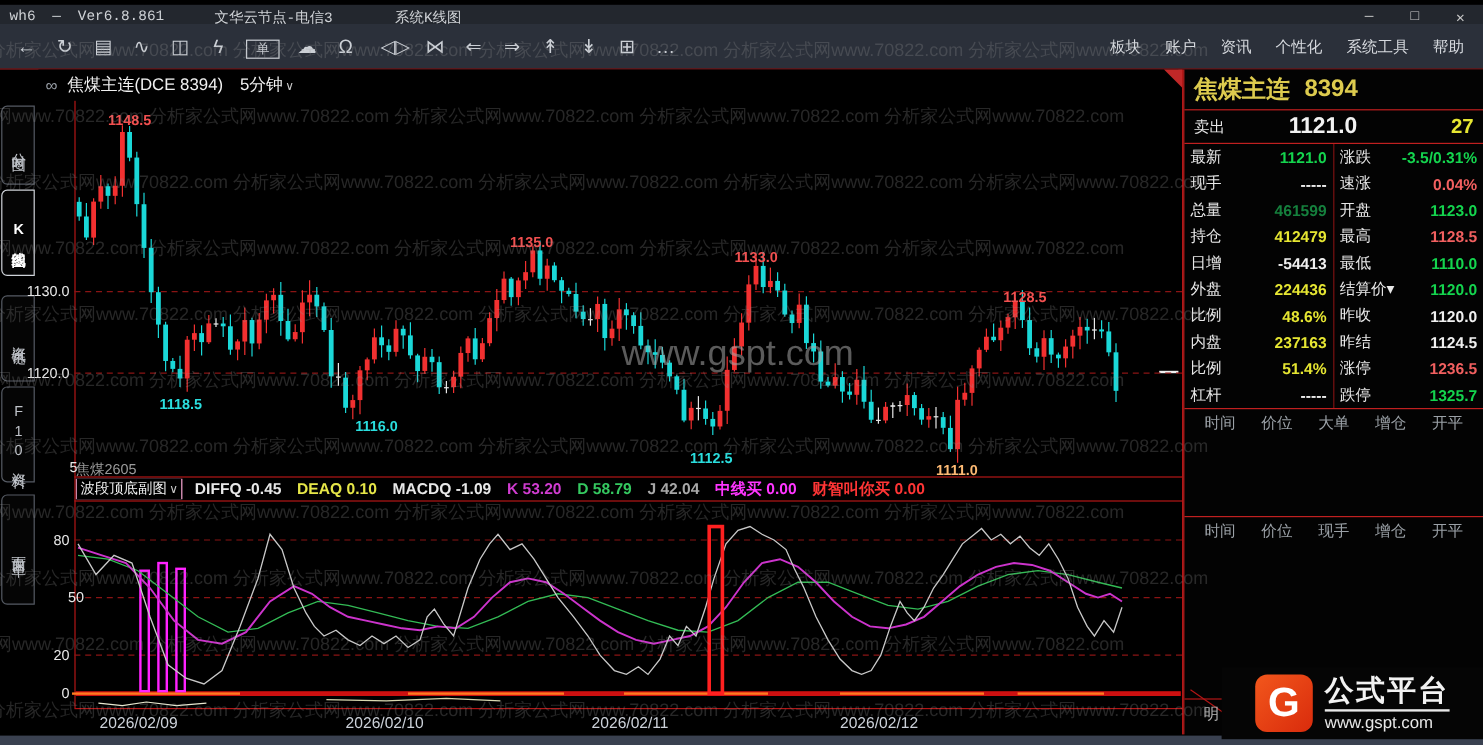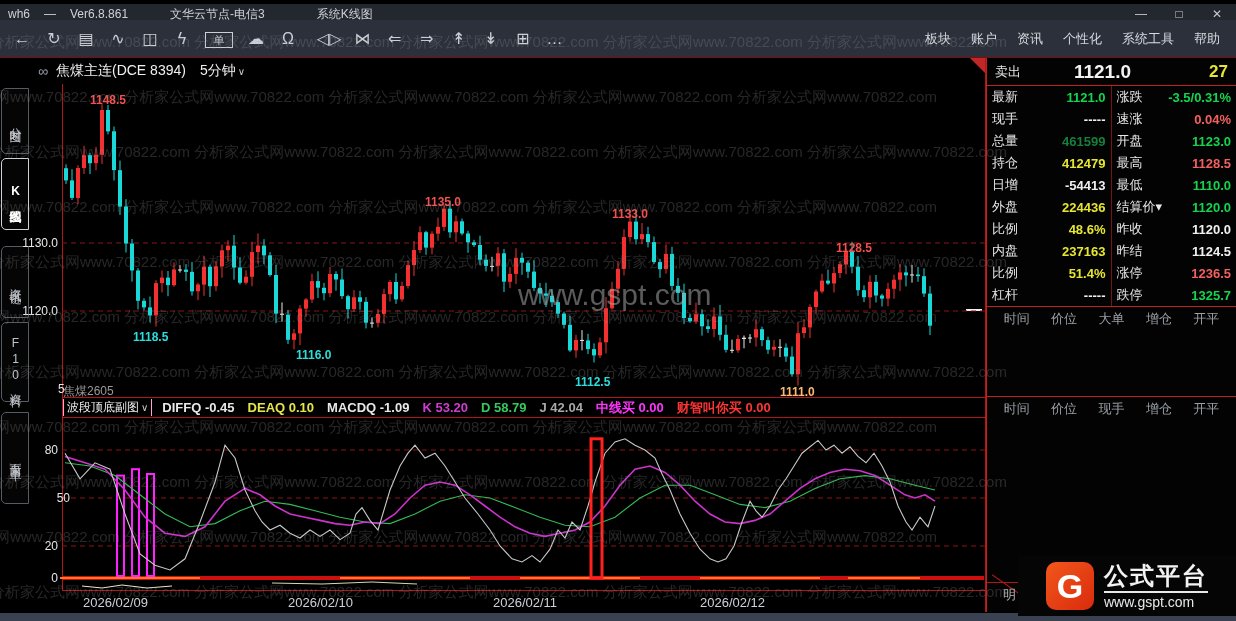--- a/index.html
+++ b/index.html
@@ -1,20 +1,20 @@
 <!DOCTYPE html>
 <html><head>
 <meta charset="utf-8">
 <style>
   html,body{margin:0;padding:0;background:#000;}
   #app{position:relative;width:1236px;height:621px;background:#000;overflow:hidden;
        font-family:"Liberation Sans","DejaVu Sans",sans-serif;color:#e8e8e8;}
   
   #titlebar{position:absolute;left:0;top:4px;width:1236px;height:20px;background:#23272e;
-            display:flex;align-items:center;font-size:12px;color:#cfd2d6;}
+            display:flex;align-items:center;font-size:12px;color:#cfd2d6;font-family:Liberation Mono, monospace;}
   #titlebar .tseg{margin-left:14px;white-space:nowrap;}
   #win-controls{margin-left:auto;display:flex;}
   #win-controls span{width:38px;text-align:center;color:#c8c8c8;font-size:12px;cursor:default;}
   
   #toolbar{position:absolute;left:0;top:20px;width:1236px;height:37px;background:#2b303a;
            display:flex;align-items:center;border-bottom:1px solid #7a0d0d;}
   .tb-icon{display:inline-block;min-width:22px;text-align:center;margin:0 5px;font-size:16px;color:#ccd0d6;}
   .tb-boxed{border:1px solid #ccd0d6;font-size:11px;line-height:14px;padding:0 2px;margin:0 7px;}
   .tb-period{display:inline-block;min-width:20px;text-align:center;margin:0 6px;font-size:15px;color:#ccd0d6;}
   #tb-menus{margin-left:auto;display:flex;}
@@ -451,20 +451,24 @@
   <span id="contract-label">焦煤2605</span>
 
   <div id="ind-header">
     <span id="ind-name">
       <span>波段顶底副图</span><span class="caret">∨</span>
     </span>
     <span id="ind-values"><span class="ind-val" style="color:#e8e8e8;">DIFFQ -0.45</span><span class="ind-val" style="color:#e6e648;">DEAQ 0.10</span><span class="ind-val" style="color:#e8e8e8;">MACDQ -1.09</span><span class="ind-val" style="color:#d03cd0;">K 53.20</span><span class="ind-val" style="color:#35c960;">D 58.79</span><span class="ind-val" style="color:#a8a8a8;">J 42.04</span><span class="ind-val" style="color:#ff35ff;">中线买 0.00</span><span class="ind-val" style="color:#ff3535;">财智叫你买 0.00</span></span>
   </div>
 
   <div id="quote">
+    <div id="q-title">
+      <span>焦煤主连</span>
+      <span class="code">8394</span>
+    </div>
     <div class="bidask">
       <span class="lbl">卖出</span>
       <span class="prc">1121.0</span>
       <span class="qty">27</span>
     </div>
     <div id="stats">
       <div id="stats-left">
           <div class="stat-row">
             <span class="sl">最新</span>
             <span class="sv" style="color:#14d44e;">1121.0</span>

